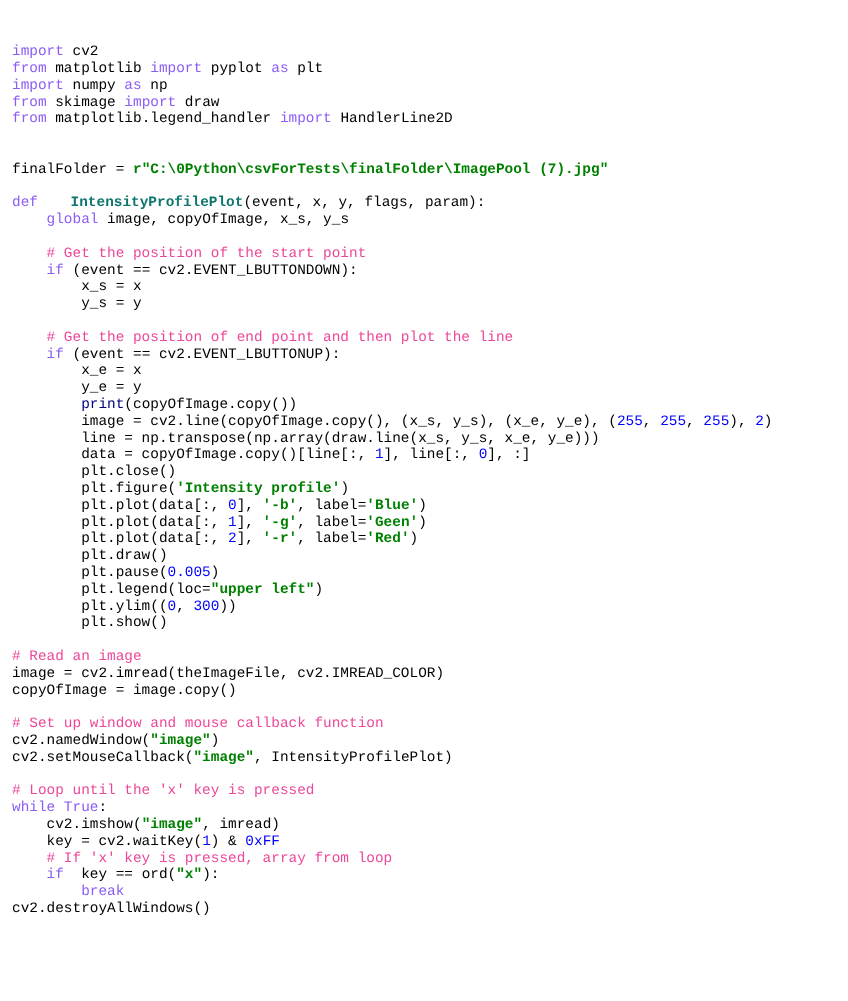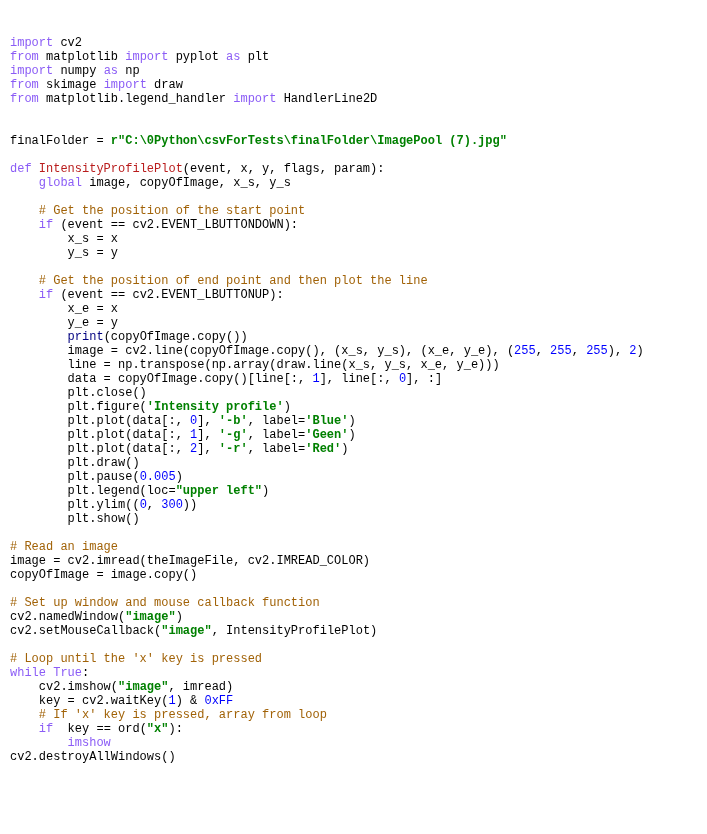--- a/index.html
+++ b/index.html
@@ -6,23 +6,23 @@
     margin: 0;
     padding: 8px 10px;
     font-family: "Courier New", monospace;
     font-size: 12px;
     line-height: 14px;
     background: #ffffff;
     color: #000000;
     white-space: pre;
   }
   .kw-orange { color: #8b5cf6; }
-  .func-name { color: #b91c1c; font-weight: normal; }
+  .func-name { color: #0f766e; font-weight: bold; margin-left: 20px; }
   .str-green { color: #008000; font-weight: bold; }
-  .comment { color: #a16207; }
+  .comment { color: #ec4899; }
   .builtin { color: #000080; text-align: right; }
   .normal { color: #000000; }
   .num { color: #0000ff; }
   .txt { display: inline; }
 </style>
 </head>
 <body>
 
 <div><span class="txt kw-orange">import</span><span class="txt normal"> cv2</span>
 <span class="txt kw-orange">from</span><span class="txt normal"> matplotlib </span><span class="txt kw-orange">import</span><span class="txt normal"> pyplot </span><span class="txt kw-orange">as</span><span class="txt normal"> plt</span>
@@ -67,15 +67,15 @@
 <span class="txt comment"># Set up window and mouse callback function</span>
 <span class="txt normal">cv2.namedWindow(</span><span class="txt str-green">"image"</span><span class="txt normal">)</span>
 <span class="txt normal">cv2.setMouseCallback(</span><span class="txt str-green">"image"</span><span class="txt normal">, IntensityProfilePlot)</span>
 <span class="txt"></span>
 <span class="txt comment"># Loop until the 'x' key is pressed</span>
 <span class="txt kw-orange">while </span><span class="txt kw-orange">True</span><span class="txt normal">:</span>
 <span class="txt normal">    cv2.imshow(</span><span class="txt str-green">"image"</span><span class="txt normal">, imread)</span>
 <span class="txt normal">    key = cv2.waitKey(</span><span class="txt num">1</span><span class="txt normal">) &amp; </span><span class="txt num">0xFF</span>
 <span class="txt comment">    # If 'x' key is pressed, array from loop</span>
 <span class="txt normal">    </span><span class="txt kw-orange">if</span><span class="txt normal">  key == ord(</span><span class="txt str-green">"x"</span><span class="txt normal">):</span>
-<span class="txt normal">        </span><span class="txt kw-orange">imshow</span>
+<span class="txt normal">        </span><span class="txt kw-orange">break</span>
 <span class="txt normal">cv2.destroyAllWindows()</span></div>
 
 
 </body></html>

